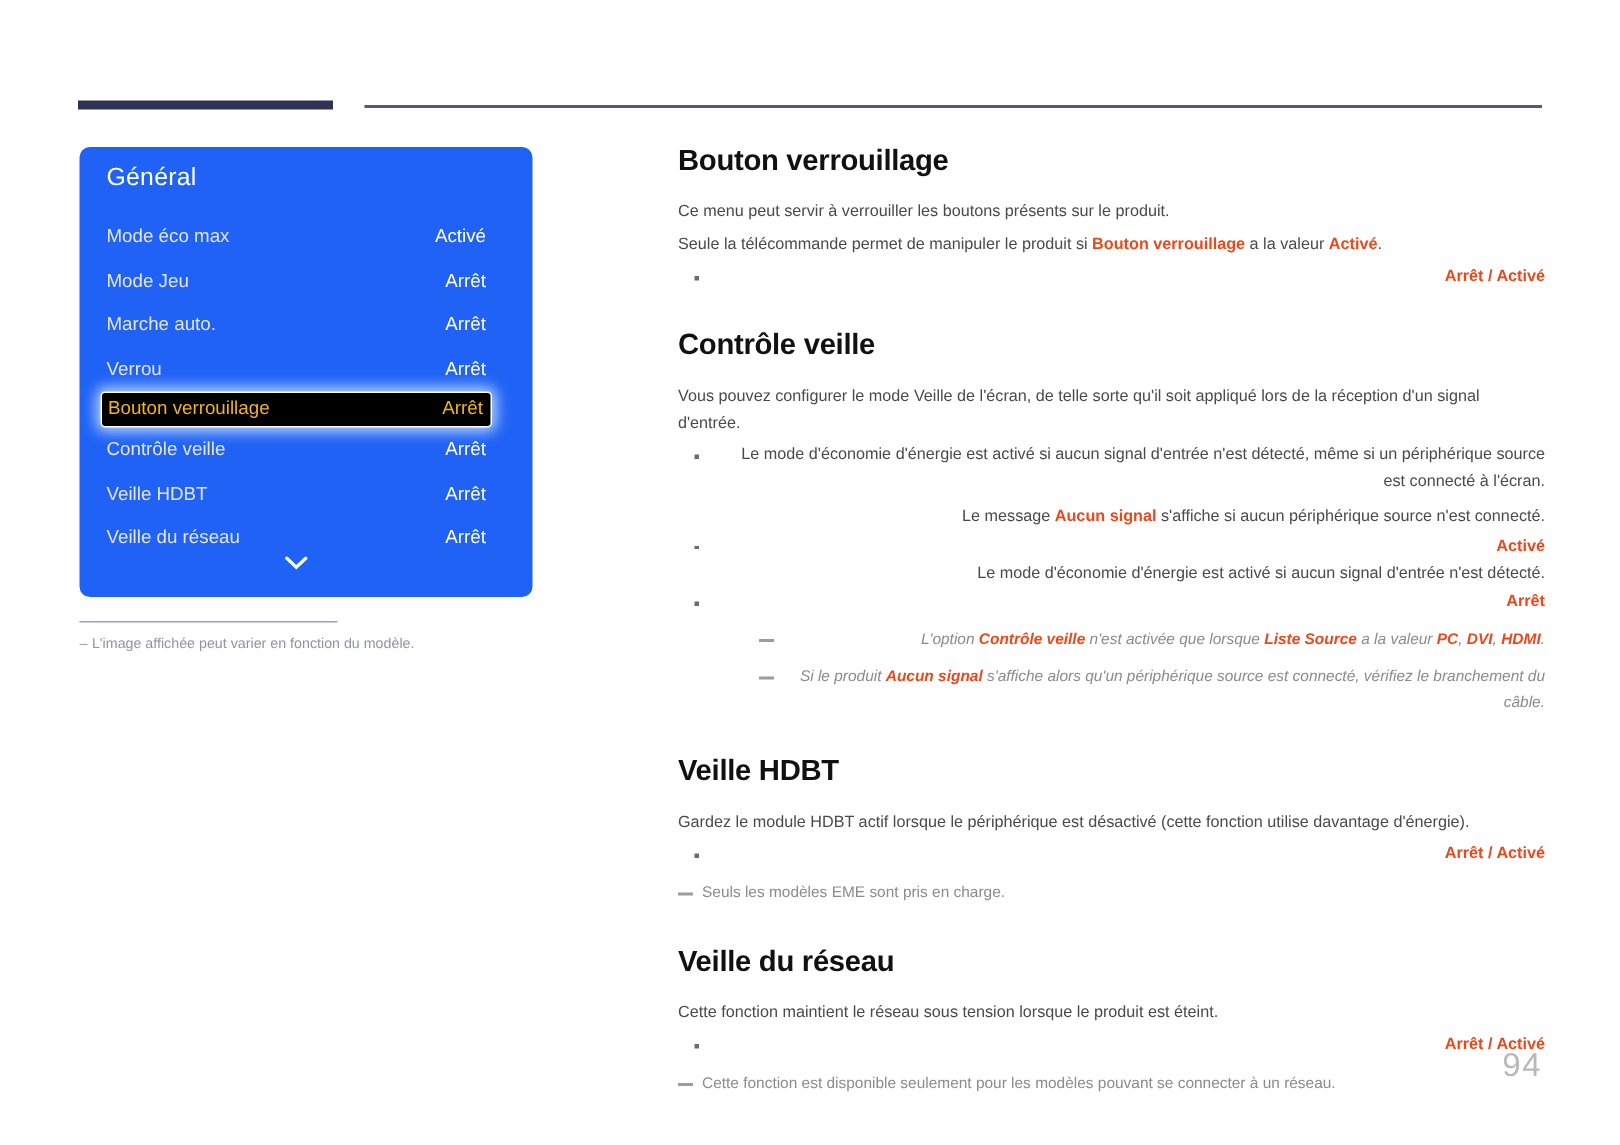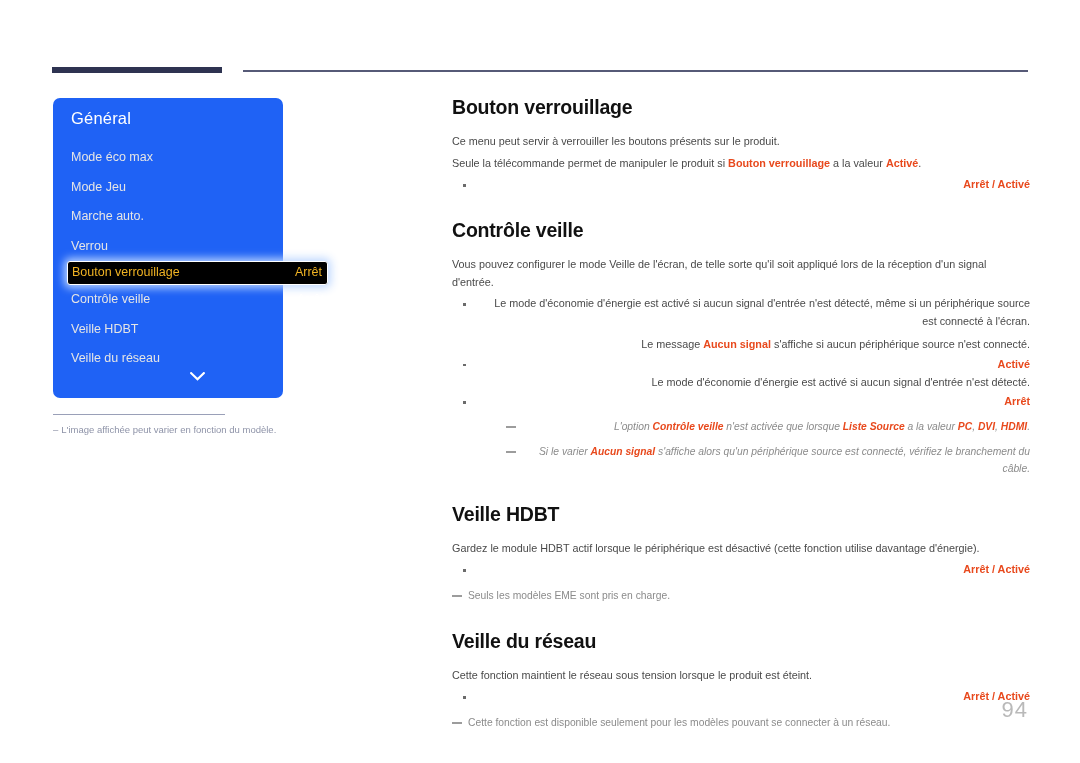--- a/index.html
+++ b/index.html
@@ -47,21 +47,21 @@
     left: 0;
     top: 0;
     width: 430px;
     height: 763px;
   }
 
   .osd-panel {
     position: absolute;
     left: 53px;
     top: 98px;
-    width: 230px;
+    width: 302px;
     height: 300px;
     background: #1f62f5;
     border-radius: 7px;
     box-sizing: border-box;
     padding: 0;
   }
   .osd-title {
     position: absolute;
     left: 18px;
     top: 11px;
@@ -347,21 +347,21 @@
       <li>
         <div class="bullet-head">Activé</div>
         <div class="bullet-body">Le mode d'économie d'énergie est activé si aucun signal d'entrée n'est détecté.</div>
       </li>
 
       <li>
         <div class="bullet-head">Arrêt</div>
 
         <div class="note indented"><span>L'option </span><span class="hl">Contrôle veille</span><span> n'est activée que lorsque </span><span class="hl">Liste Source</span><span> a la valeur </span><span class="hl">PC</span><span>, </span><span class="hl">DVI</span><span>, </span><span class="hl">HDMI</span><span>.</span></div>
 
-        <div class="note indented"><span>Si le varier </span><span class="hl">Aucun signal</span><span> s'affiche alors qu'un périphérique source est connecté, vérifiez le branchement du câble.</span></div>
+        <div class="note indented"><span>Si le produit </span><span class="hl">Aucun signal</span><span> s'affiche alors qu'un périphérique source est connecté, vérifiez le branchement du câble.</span></div>
       </li>
 
     </ul>
   </section>
 
   <section class="sec">
     <h2 class="sec-title">Veille HDBT</h2>
 
     <p class="body-line">Gardez le module HDBT actif lorsque le périphérique est désactivé (cette fonction utilise davantage d'énergie).</p>
 

